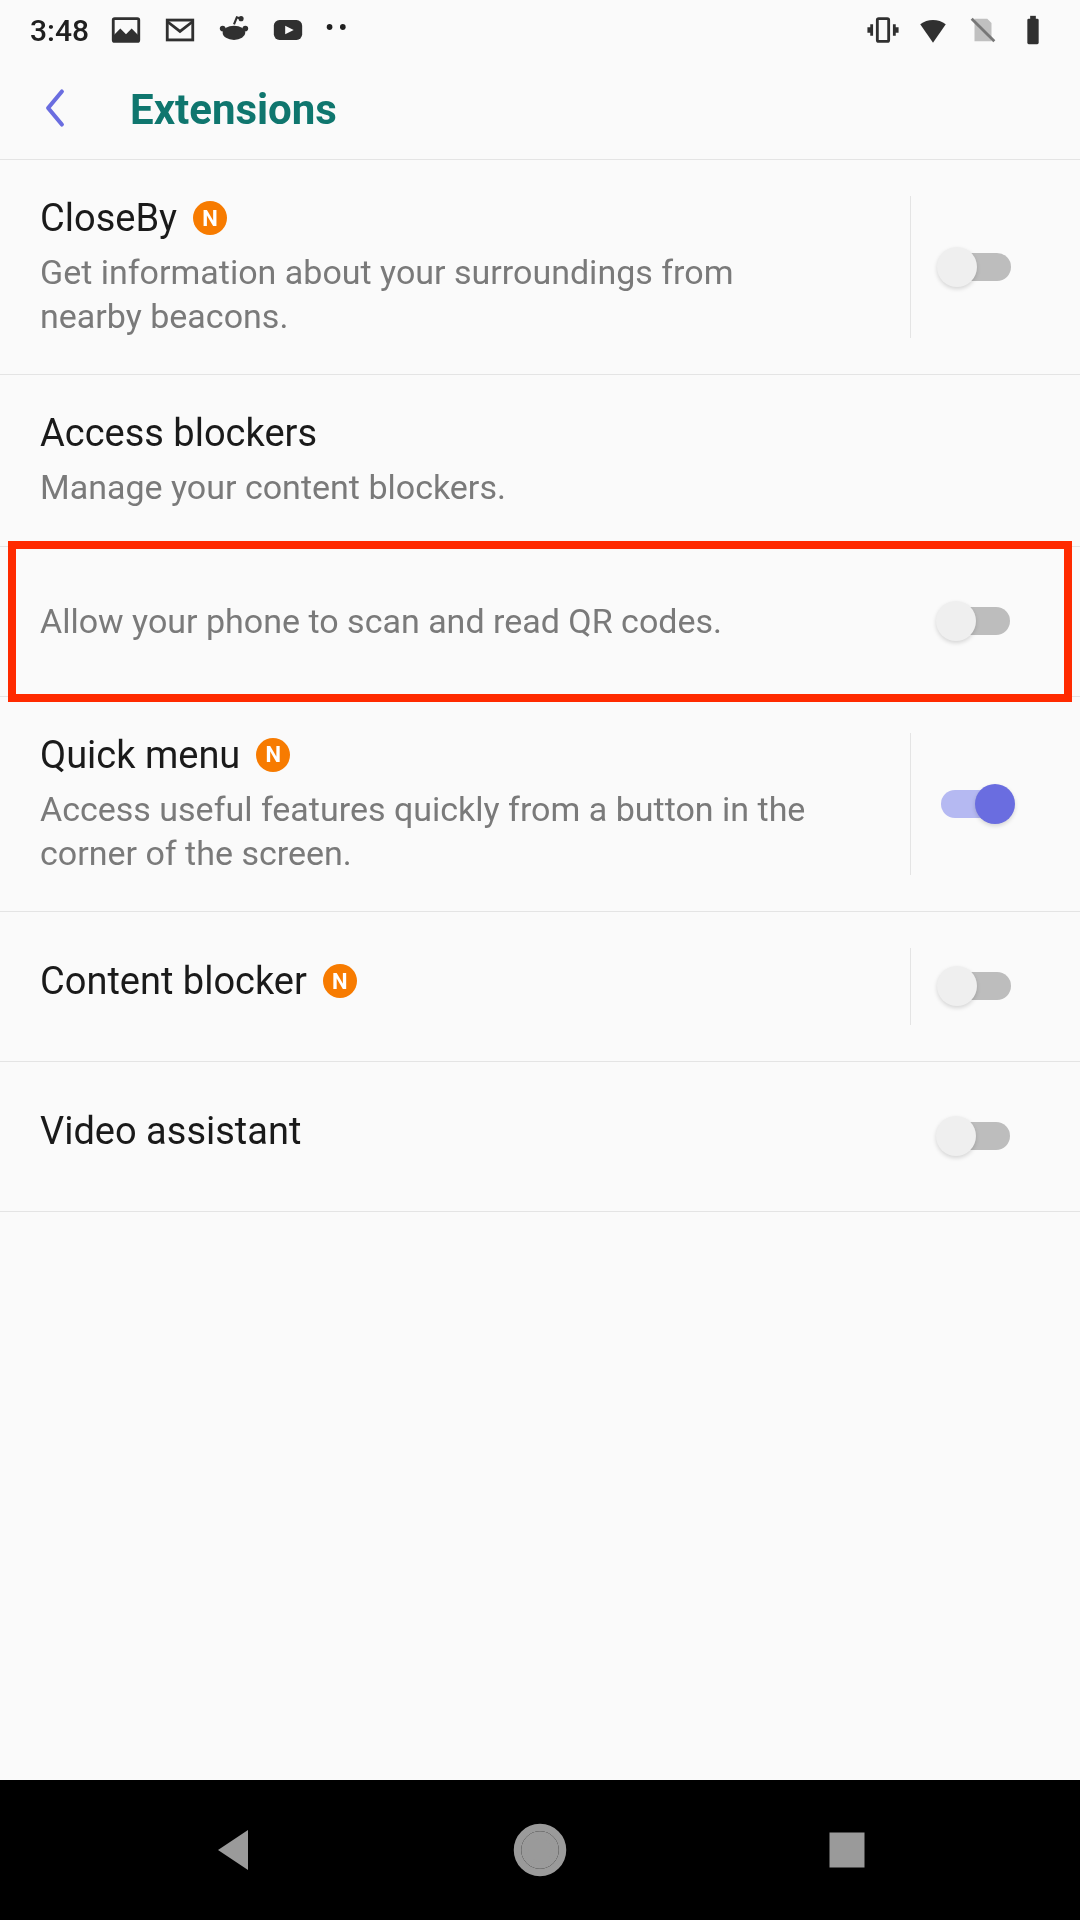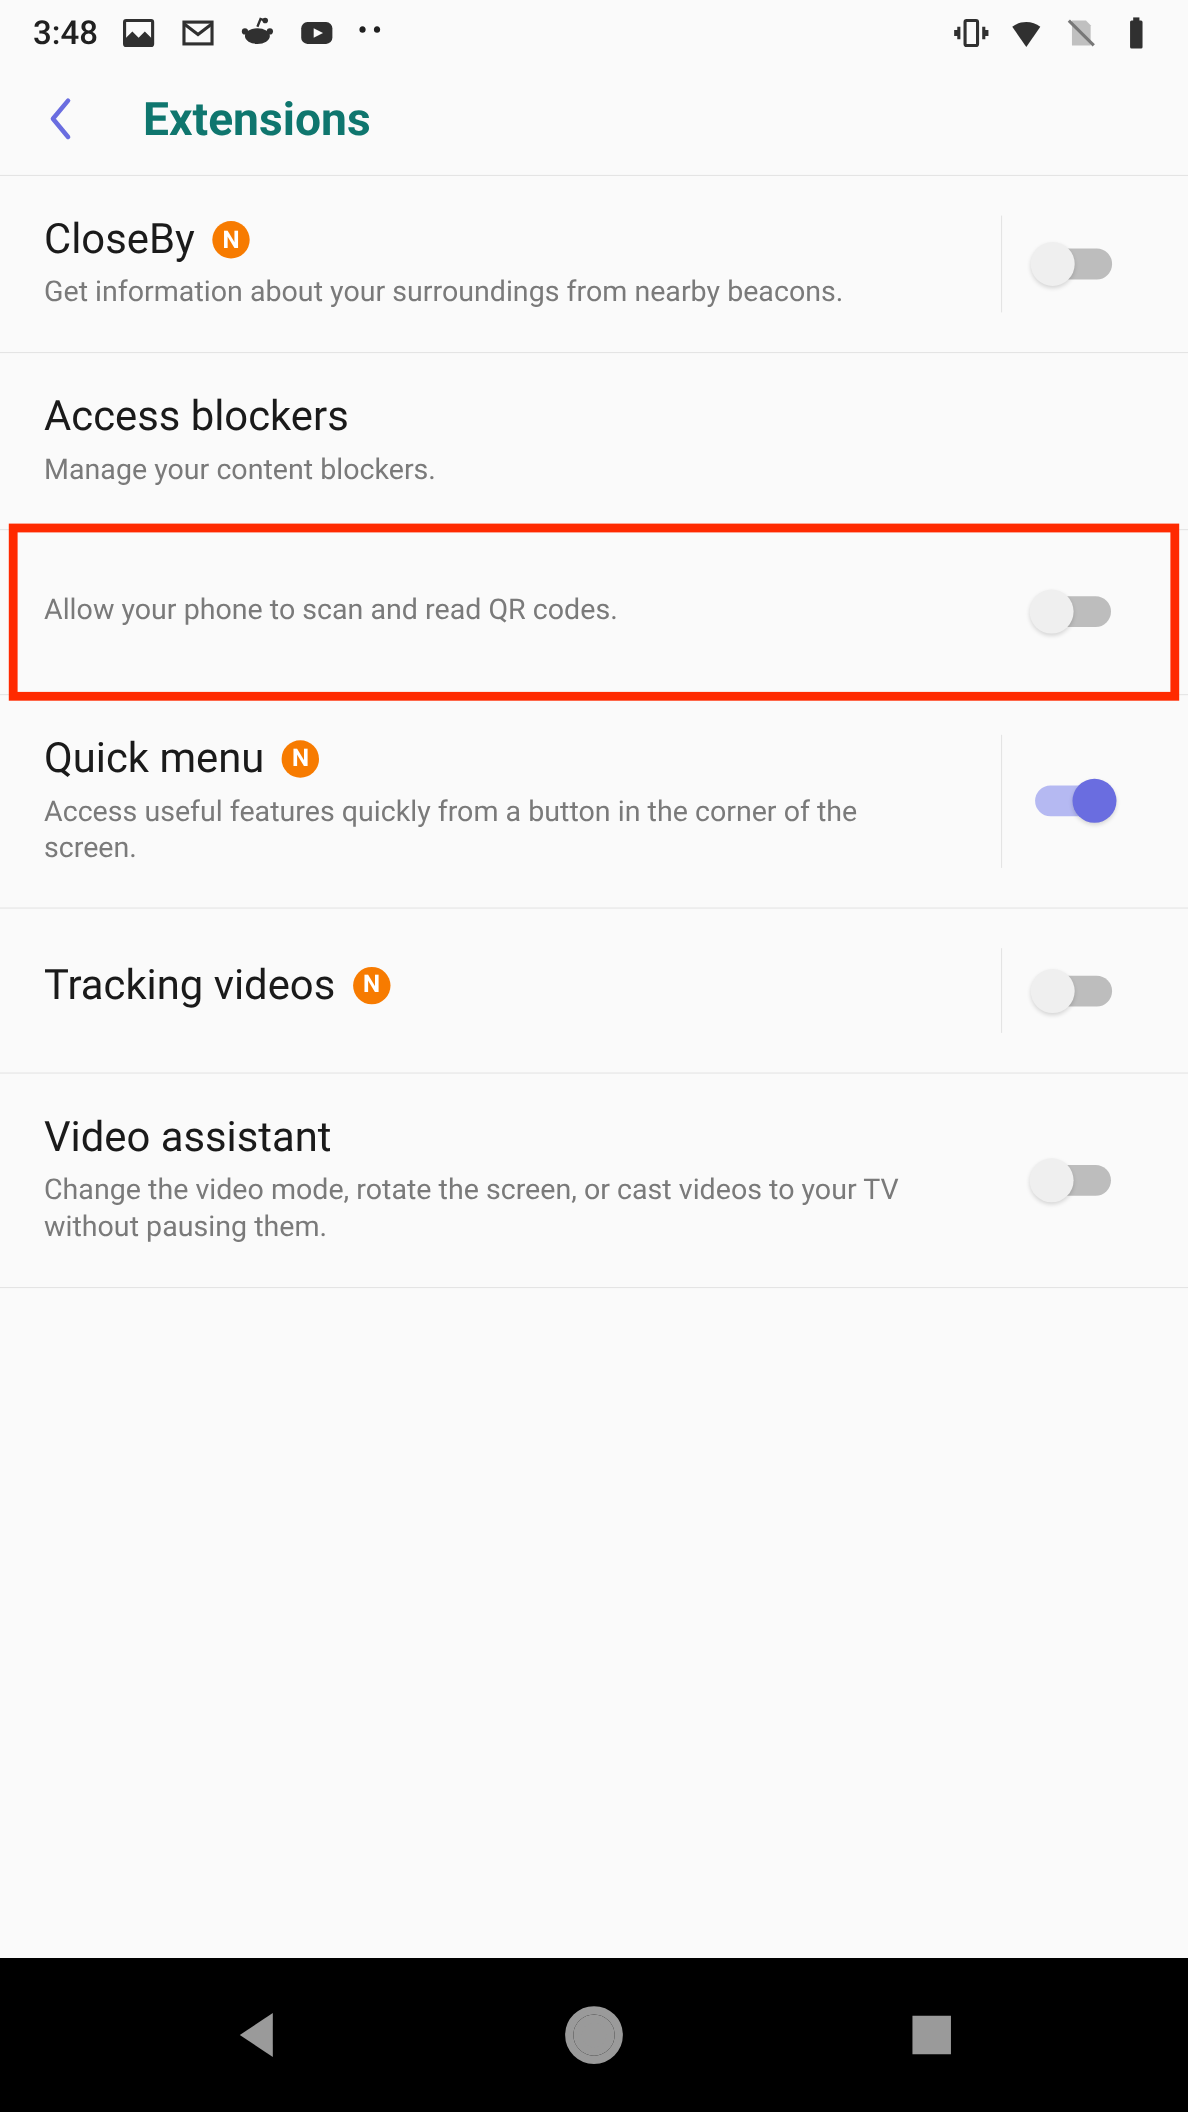--- a/index.html
+++ b/index.html
@@ -72,21 +72,21 @@
       border-radius: 50%;
       background: #f77b00;
       color: #fff;
       display: inline-flex;
       align-items: center;
       justify-content: center;
       font-size: 22px;
       font-weight: 700;
     }
     .list-item-desc {
-      font-size: 26px;
+      font-size: 34px;
       color: #7a7a7a;
       line-height: 1.3;
     }
     .toggle-wrap {
       width: 130px;
       display: flex;
       align-items: center;
       justify-content: center;
       border-left: 1px solid #e4e4e4;
       align-self: stretch;
@@ -260,37 +260,36 @@
     <div class="toggle-wrap">
       <div class="toggle on">
           <div class="knob"></div>
         </div>
     </div>
   </div>
 
   <div class="list-item">
     <div class="list-item-content">
       <div class="list-item-title-row">
-        <span class="list-item-title">Tracking videos</span>
+        <span class="list-item-title">Content blocker</span>
         <span class="new-badge">N</span>
       </div>
     </div>
     <div class="toggle-wrap">
       <div class="toggle">
           <div class="knob"></div>
         </div>
     </div>
   </div>
 
   <div class="list-item">
     <div class="list-item-content">
       <div class="list-item-title-row">
         <span class="list-item-title">Video assistant</span>
       </div>
-      <div class="list-item-desc">Change the video mode, rotate the screen, or cast videos to your TV without pausing them.</div>
     </div>
     <div class="toggle-wrap no-border">
       <div class="toggle">
           <div class="knob"></div>
         </div>
     </div>
   </div>
 
 </div>
 

